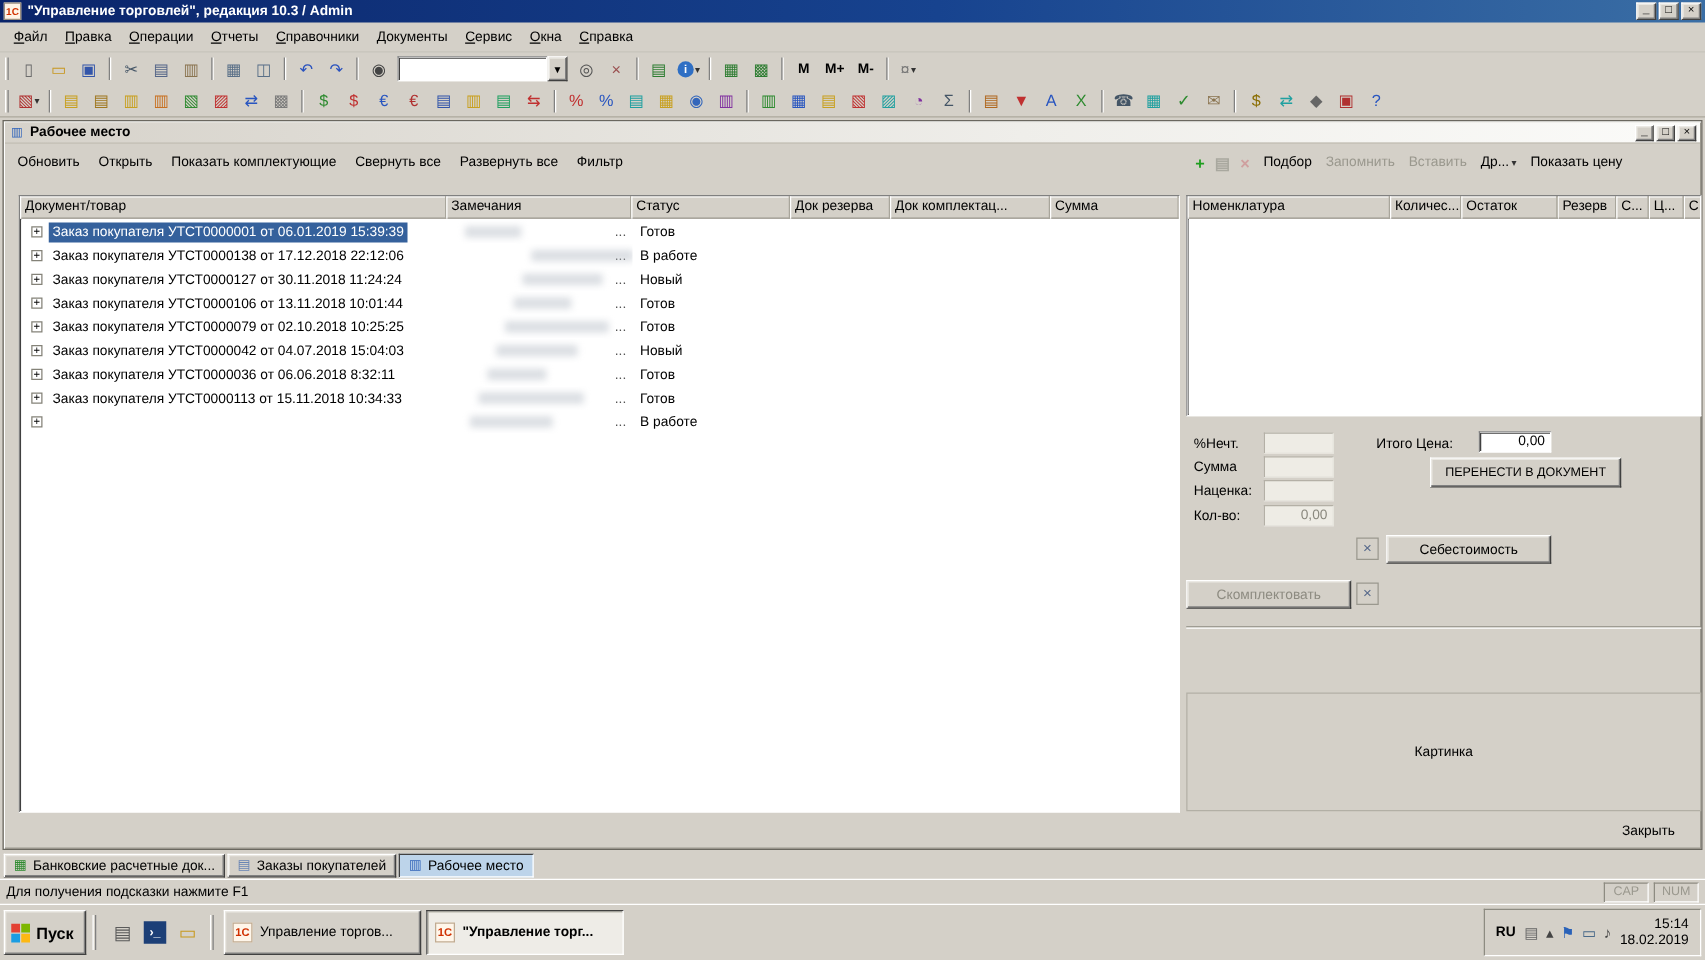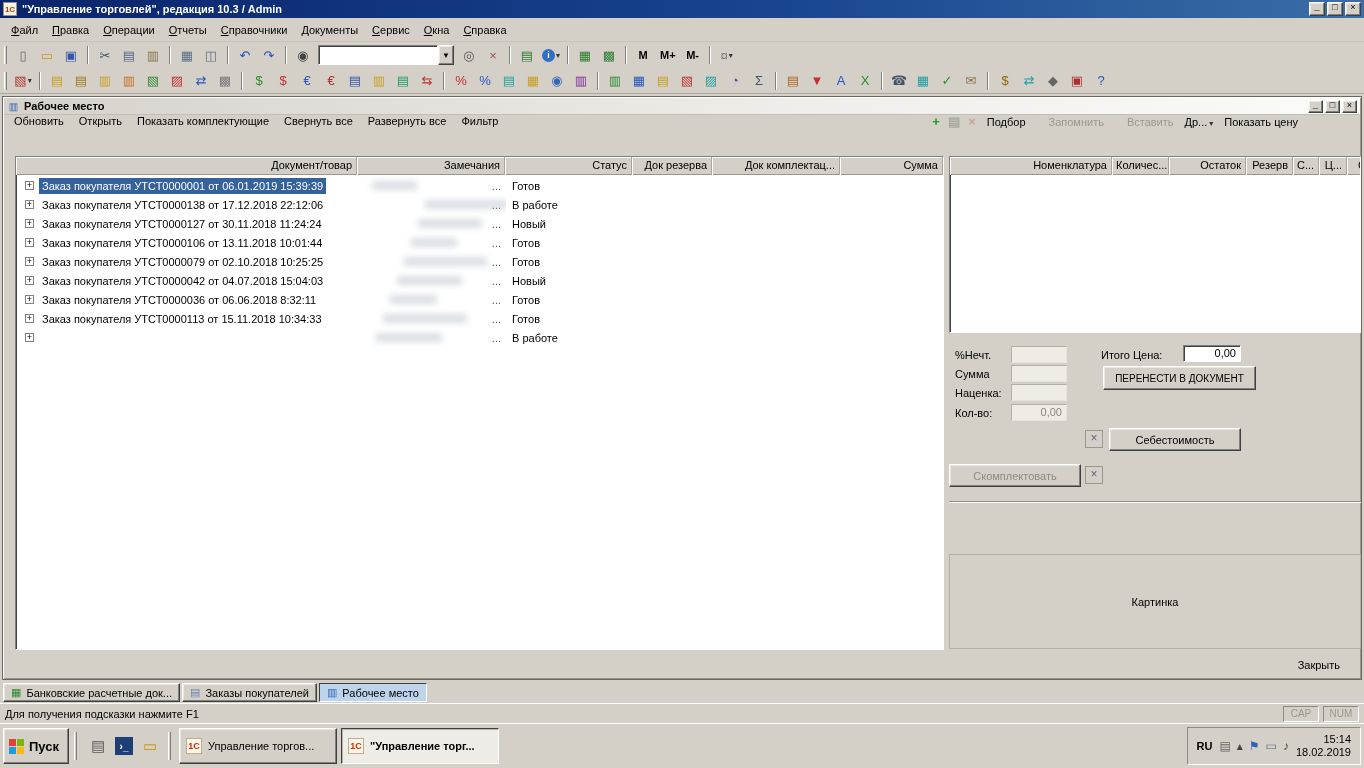--- a/index.html
+++ b/index.html
@@ -50,52 +50,52 @@
   .workspace { position: absolute; left: 2px; top: 96px; width: 1360px; height: 584px;
     background: #d4d0c8; border: 1px solid #6a675f;
     box-shadow: inset 1px 1px 0 #fff, inset -1px -1px 0 #9a978d; }
   .ws-titlebar { position: absolute; left: 1px; top: 1px; right: 1px; height: 17px;
     background: linear-gradient(90deg, #d6d2ca 0%, #efeeea 60%, #fbfbf9 100%);
     display: flex; align-items: center; padding: 0 3px; border-bottom: 1px solid #c2beb4; }
   .ws-icon { width: 13px; height: 13px; font-size: 10px; color: #3366bb; display: flex; align-items: center; justify-content: center; }
   .ws-title { font-weight: bold; margin-left: 4px; }
   .ws-titlebar .win-btn { width: 15px; height: 13px; }
   .ws-toolbar { position: absolute; left: 1px; top: 18px; right: 1px; height: 30px;
-    display: flex; align-items: flex-start; padding: 0 10px; }
+    display: flex; align-items: center; padding: 0 10px; }
   .ws-action { margin-right: 15px; white-space: nowrap; cursor: default; }
-  .ws-action.disabled { color: #9a988e; margin-left: 12px; }
+  .ws-action.disabled { color: #9a988e; }
   .ws-action .dd-arrow { margin-left: 2px; }
   .ws-right { margin-left: auto; display: flex; align-items: center; gap: 11px; margin-right: 52px; }
   .ws-mini-icon { font-size: 13px; font-weight: bold; line-height: 1; }
   
   .doc-table { position: absolute; left: 12px; top: 59px; width: 929px; height: 494px; overflow: hidden; }
   .item-table { position: absolute; left: 0; top: 0; width: 412px; height: 177px; overflow: hidden; }
   .thead { display: flex; height: 18px; background: #d4d0c8; border-bottom: 1px solid #9a978d; }
   .th { height: 18px; padding: 2px 4px; white-space: nowrap; overflow: hidden; flex: none;
-    border-right: 1px solid #a8a59b; box-shadow: inset 0 1px 0 #fff, inset 1px 0 0 #fff; font-size: 11px; text-align: right; }
+    border-right: 1px solid #a8a59b; box-shadow: inset 0 1px 0 #fff, inset 1px 0 0 #fff; font-size: 11px; }
   .th-fill { flex: 1; box-shadow: inset 0 1px 0 #fff; }
   .tbody { background: #fff; position: absolute; left: 1px; right: 1px; top: 19px; bottom: 1px; overflow: hidden; }
   .trow { display: flex; height: 19px; align-items: center; white-space: nowrap; }
   .tcell { height: 19px; display: flex; align-items: center; overflow: hidden; flex: none; }
   .expand { width: 9px; height: 9px; flex: none; border: 1px solid #848278; background: #fff;
     font-size: 9px; line-height: 7px; text-align: center; margin: 0 5px 0 8px; color: #000; }
   .doc-text { padding: 2px 3px; }
   .trow.selected .doc-text { background: #35619c; color: #fff; }
   .c-remark { position: relative; justify-content: flex-end; padding-right: 5px; color: #555; }
   .blurbar { position: absolute; top: 5px; height: 9px; background: #b6bdc6; filter: blur(3px); opacity: .5; }
   .c-status { padding-left: 6px; }
   
   .right-panel { position: absolute; left: 946px; top: 59px; width: 412px; height: 494px; }
   .f-label { position: absolute; white-space: nowrap; }
   .f-input { position: absolute; height: 17px; padding: 1px 4px; text-align: right; font-size: 11px; }
   .f-input.dim { background: #eeece5; border: 1px solid; border-color: #b4b0a6 #e6e4dd #e6e4dd #b4b0a6;
     box-shadow: none; color: #8a887e; }
   .btn { position: absolute; display: flex; align-items: center; justify-content: center;
     font-size: 11px; white-space: nowrap; cursor: default; }
-  .btn.small-caps { font-size: 10px; }
+  .btn.small-caps { font-size: 10px; margin-left: 41px; }
   .btn.disabled { color: #8d8b81; }
   .xbtn { position: absolute; width: 18px; height: 18px; background: #d4d0c8; border: 1px solid #9a988e;
     color: #55688a; font-size: 12px; line-height: 15px; text-align: center; }
   .groove { position: absolute; left: 0; right: 0; height: 2px; border-top: 1px solid #8d8b81; border-bottom: 1px solid #fff; }
   .picture-box { position: absolute; left: 0; right: 0; top: 398px; height: 95px; border: 1px solid #b2afa5;
     display: flex; align-items: center; justify-content: center; color: #000; }
   .close-row { position: absolute; left: 1px; right: 1px; bottom: 1px; height: 26px;
     display: flex; align-items: center; justify-content: flex-end; padding-right: 12px; }
   .flat-btn { padding: 3px 8px; white-space: nowrap; }
   

